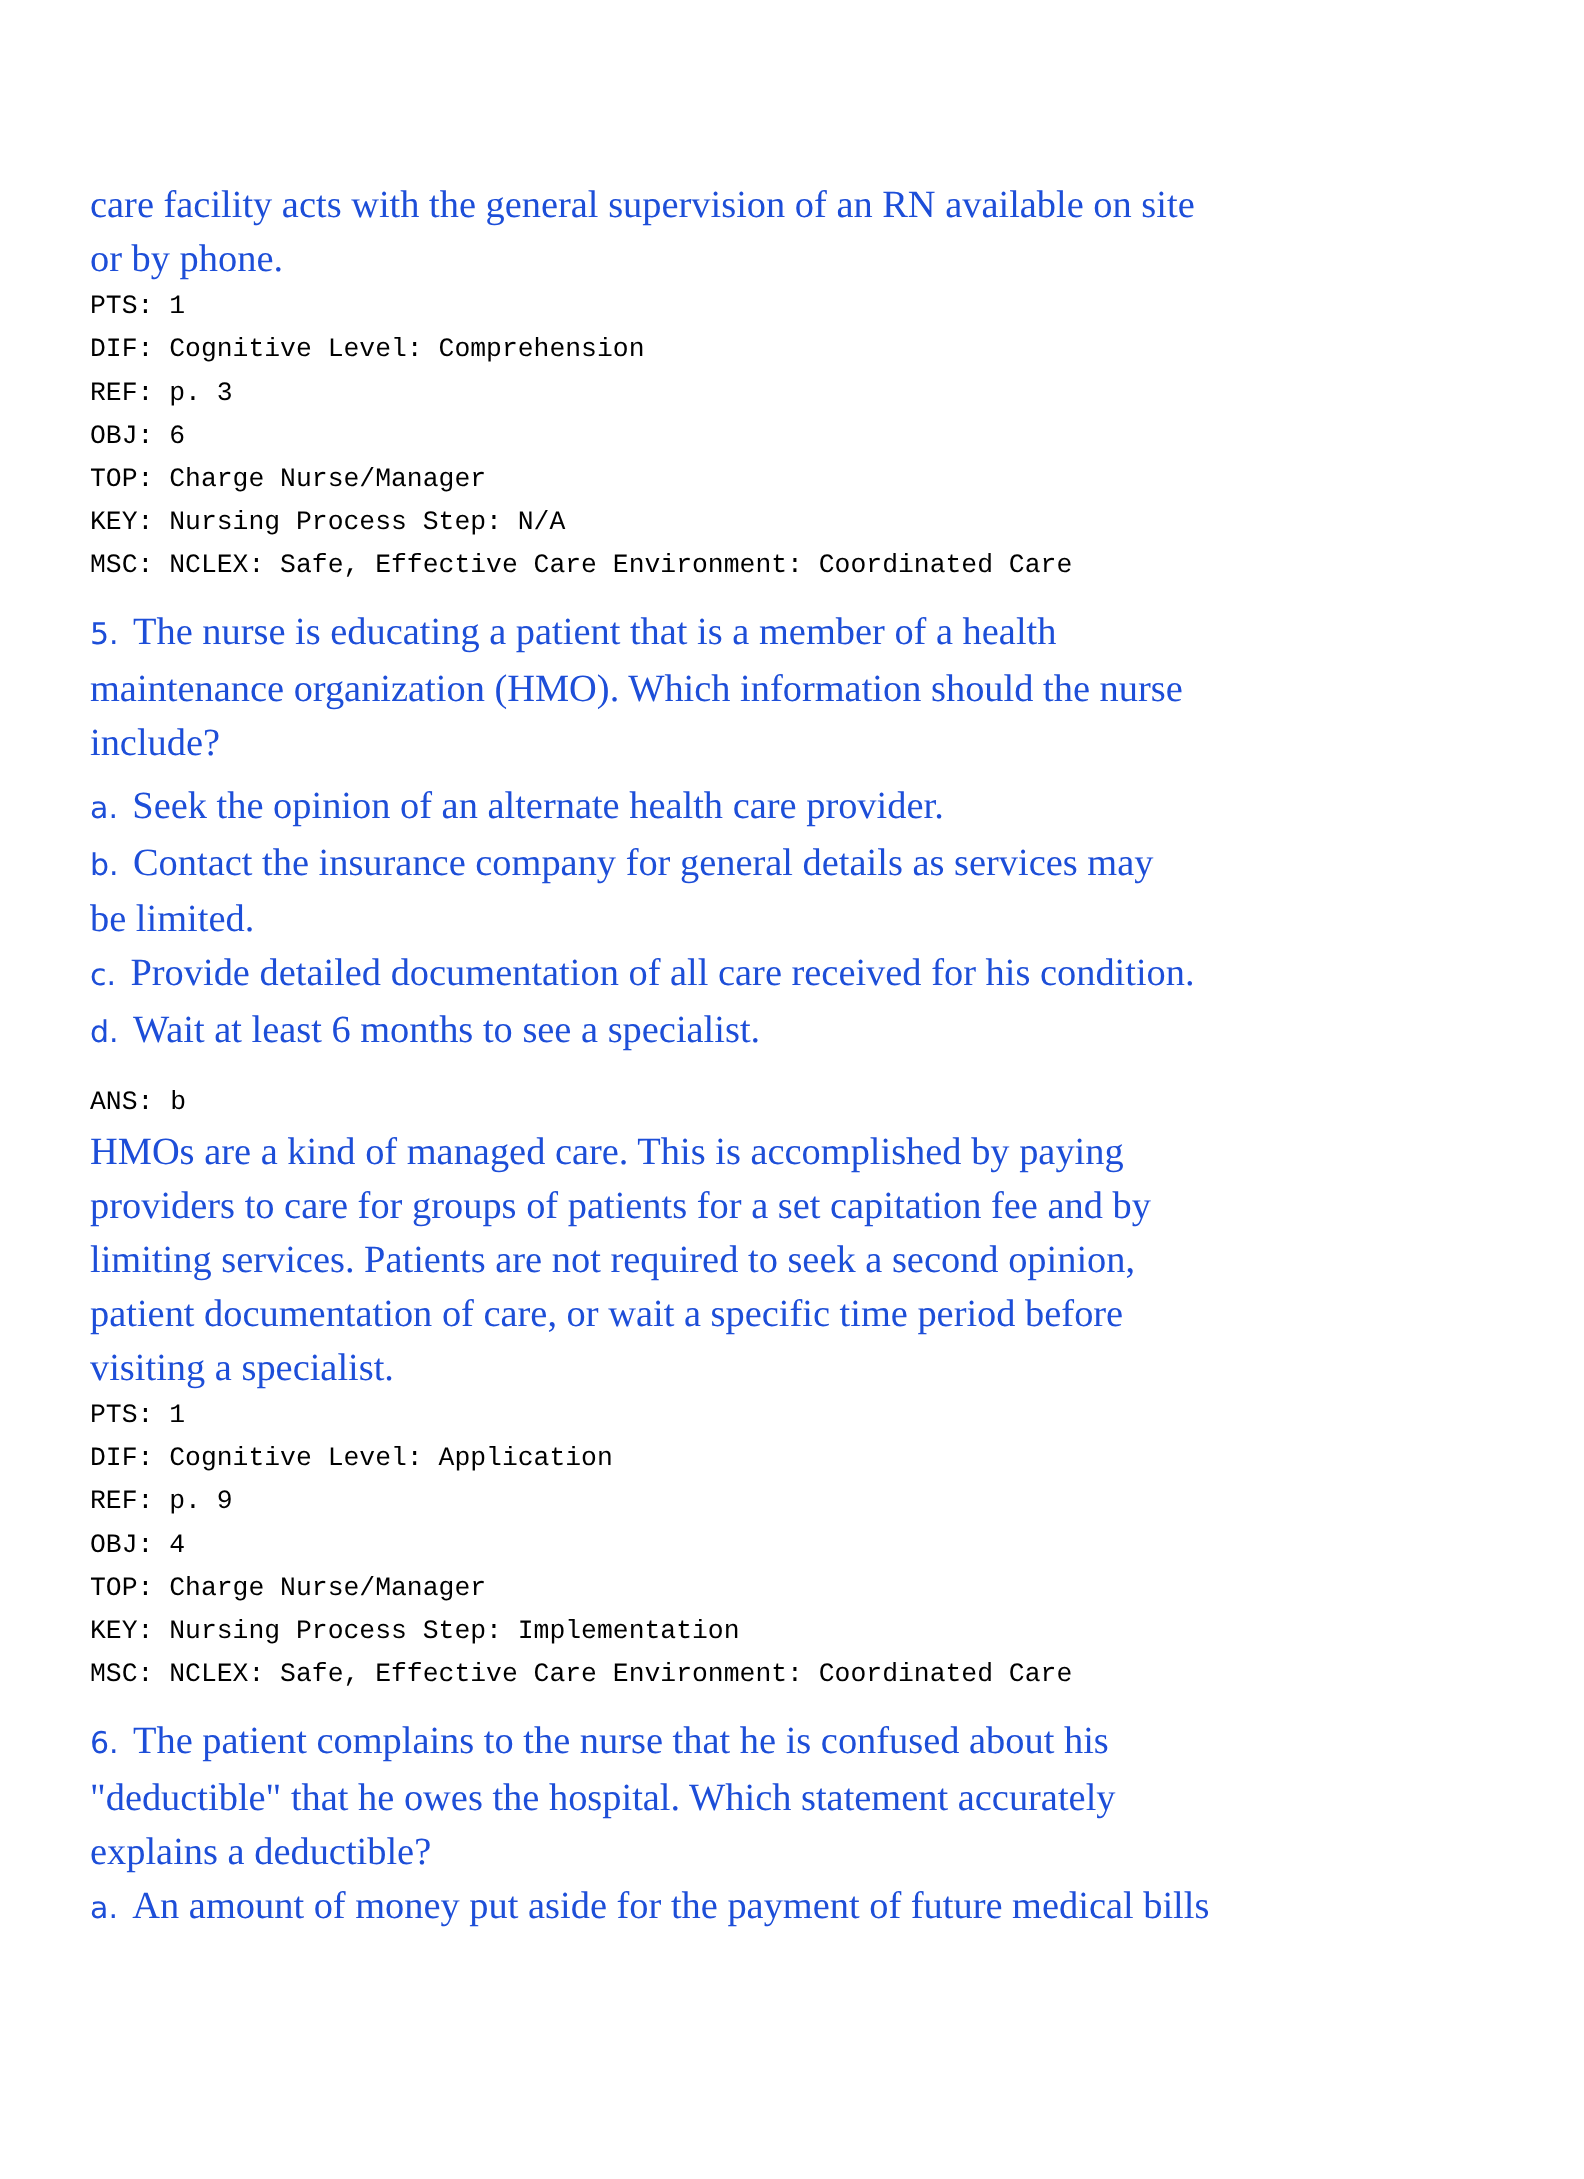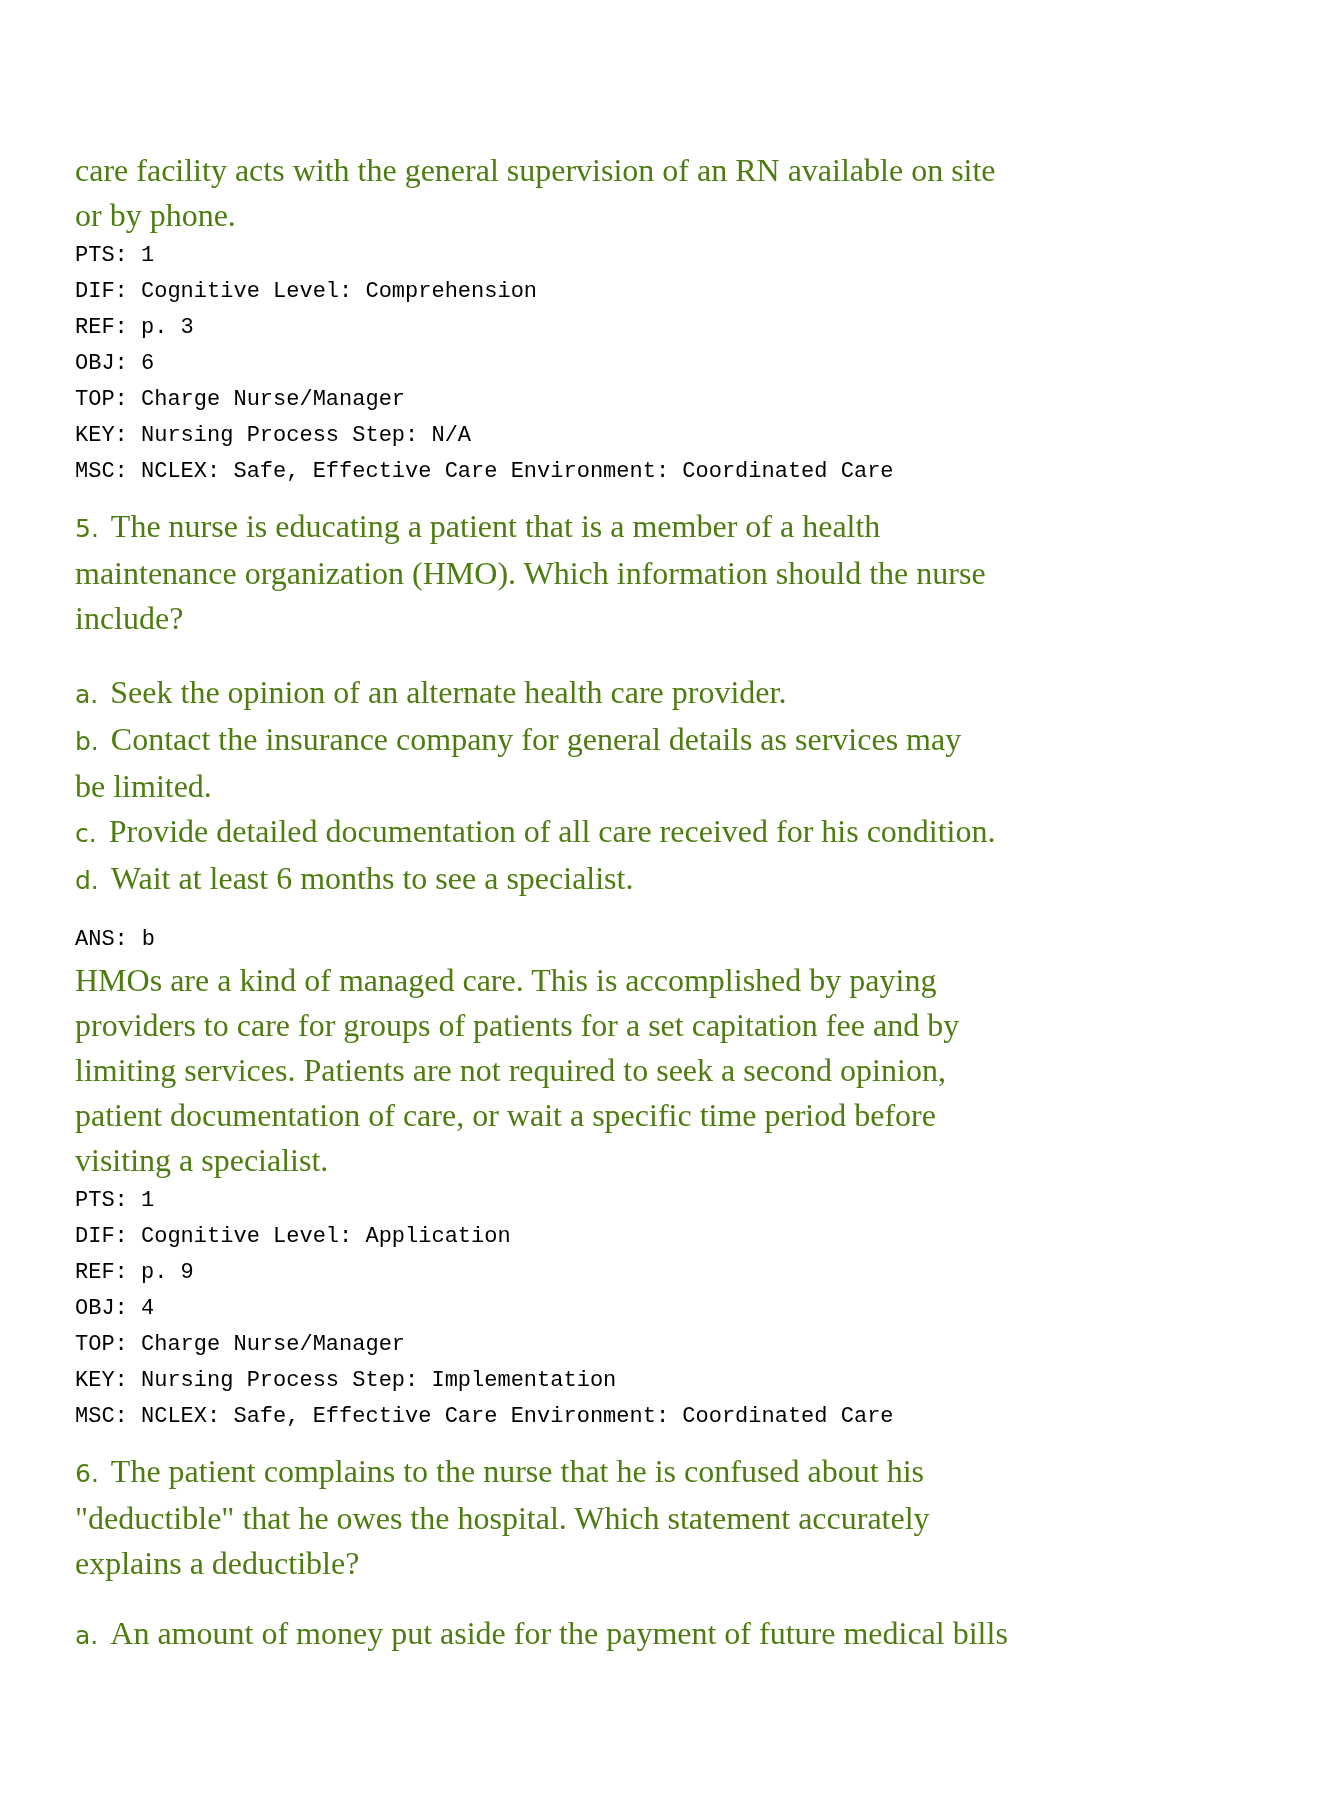--- a/index.html
+++ b/index.html
@@ -17,42 +17,42 @@
     width: 1320px;
     height: 1816px;
     background: #ffffff;
     color: #000000;
     padding: 148px 55px 0 75px;
   }
   .serif {
     font-family: "Liberation Serif", serif;
     font-size: 32px;
     line-height: 45px;
-    color: #4d7c0f;
+    color: #1d4ed8;
     white-space: pre;
   }
   .sans {
     font-family: Liberation Mono, monospace;
     font-size: 22px;
     line-height: 36px;
     color: #000000;
     white-space: pre;
   }
   .qnum, .opt-letter {
     font-family: "DejaVu Sans", sans-serif;
     font-size: 25px;
     margin-right: 12px;
   }
   .ans-value {
     margin-left: 14px;
   }
   .gap-question { margin-top: 14px; }
-  .gap-options  { margin-top: 29px; }
+  .gap-options  { margin-top: 8px; }
   .gap-answer   { margin-top: 19px; }
-  .gap-option-a { margin-top: 25px; }
+  .gap-option-a { }
 </style>
 </head>
 <body>
 
 <div class="page">
 
   <section>
     <div class="serif">care facility acts with the general supervision of an RN available on site</div>
     <div class="serif">or by phone.</div>
     <div class="sans">PTS: 1</div>

